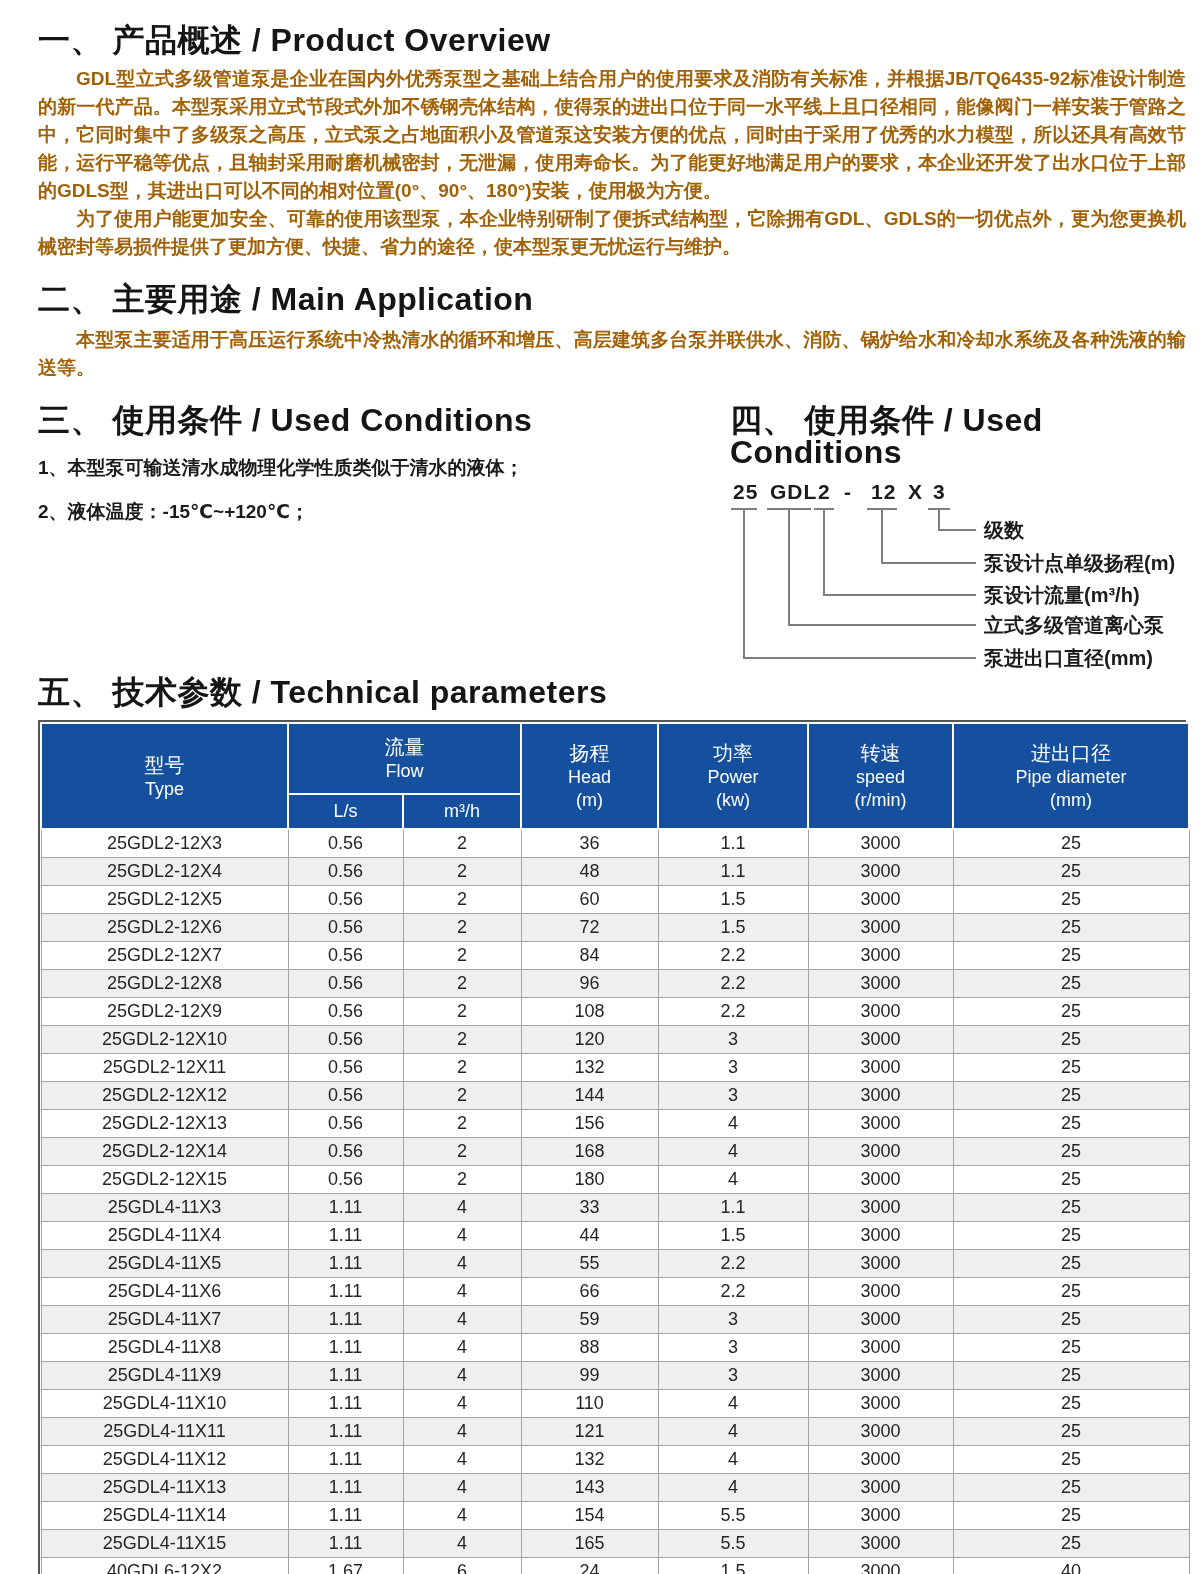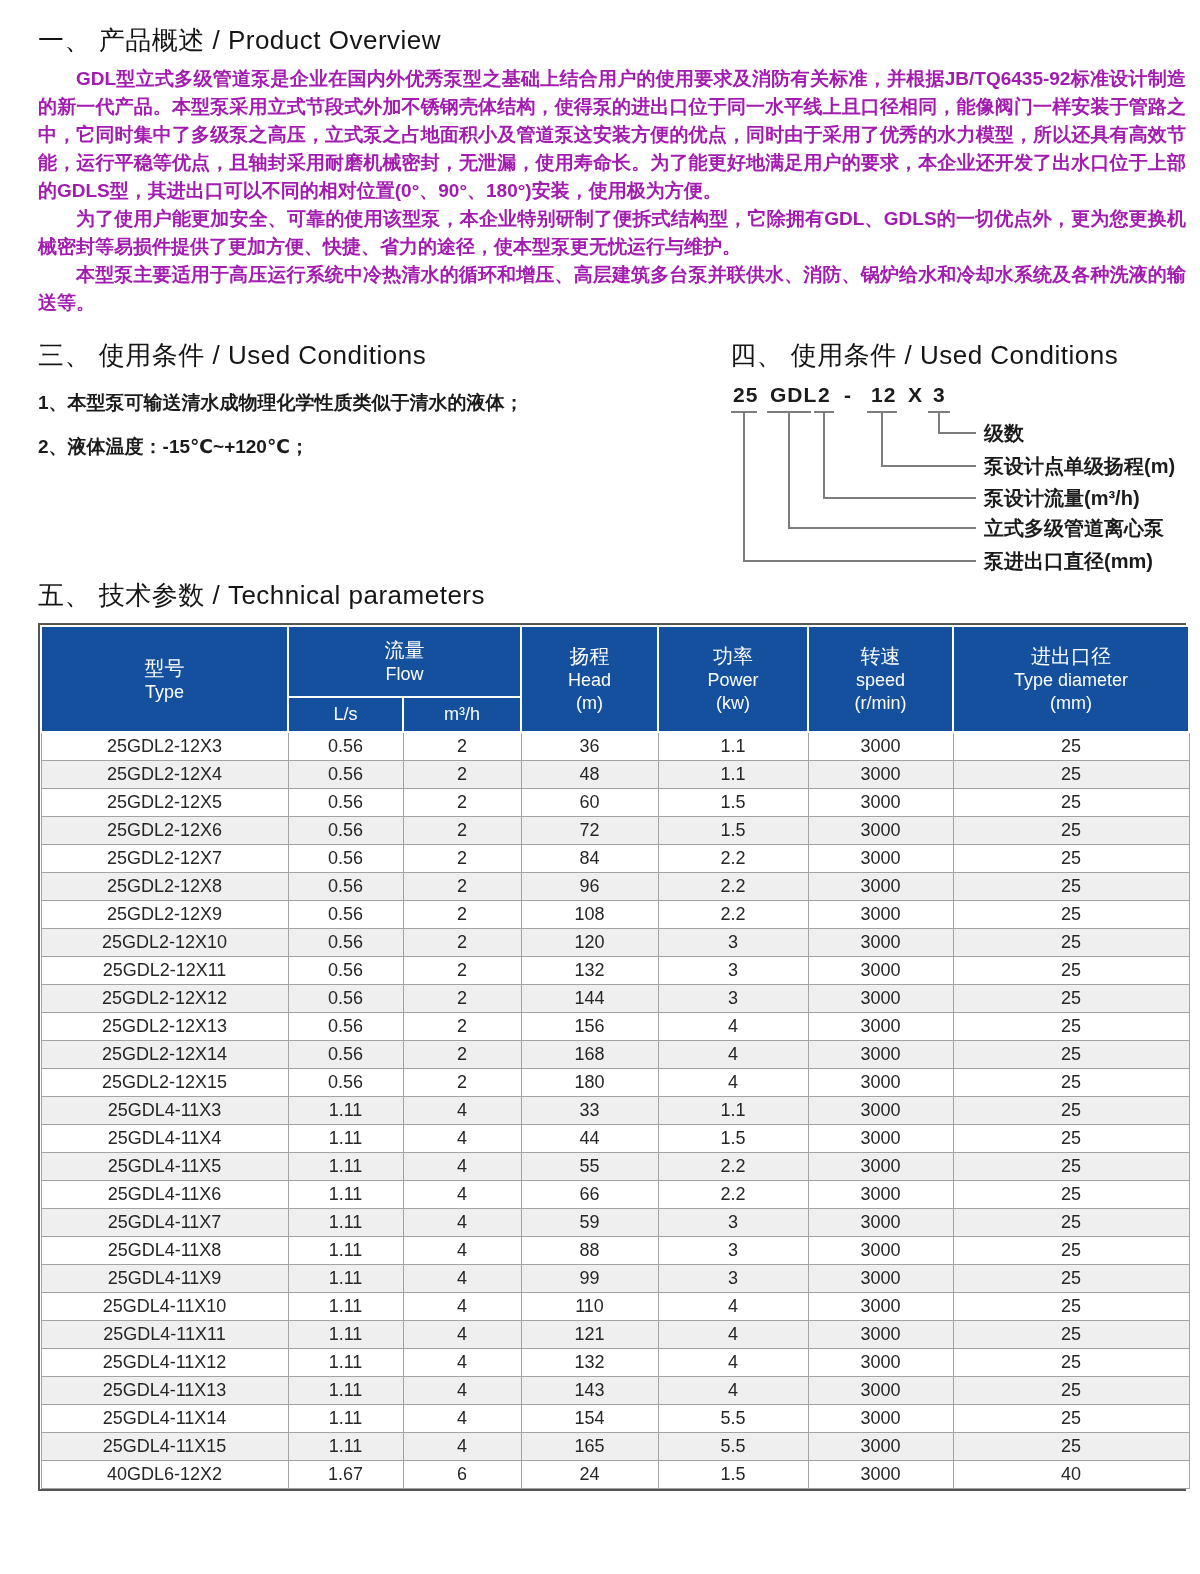--- a/index.html
+++ b/index.html
@@ -7,26 +7,26 @@
   body {
     width: 1200px; height: 1574px;
     background: #ffffff;
     overflow: hidden;
     color: #141414;
     font-family: "Liberation Sans", "DejaVu Sans", sans-serif;
   }
   .page { padding: 24px 14px 0 38px; width: 1200px; }
 
   .sec-heading {
-    font-size: 26px; font-weight: 400; color: #151515;
+    font-size: 32px; font-weight: 700; color: #151515;
     margin: 0; letter-spacing: 0.5px; line-height: 32px;
   }
   .body-text {
     font-size: 19px; line-height: 28px; font-weight: 600;
-    text-align: justify; margin: 0; color: #a21caf;
+    text-align: justify; margin: 0; color: #a16207;
   }
   .indent { text-indent: 2em; }
 
   .overview-heading { margin-bottom: 9px; }
   .application-heading { margin-top: 22px; margin-bottom: 11px; }
 
   .twocol { display: flex; margin-top: 22px; justify-content: flex-end; }
   .col-left { flex: 1 1 auto; padding-right: 40px; }
   .col-right { width: 456px; flex: 0 0 456px; }
 
@@ -69,20 +69,21 @@
 </style>
 </head>
 <body>
 
 <div class="page">
 
   <h2 class="sec-heading overview-heading">一、 产品概述 / Product Overview</h2>
   <p class="body-text indent">GDL型立式多级管道泵是企业在国内外优秀泵型之基础上结合用户的使用要求及消防有关标准，并根据JB/TQ6435-92标准设计制造的新一代产品。本型泵采用立式节段式外加不锈钢壳体结构，使得泵的进出口位于同一水平线上且口径相同，能像阀门一样安装于管路之中，它同时集中了多级泵之高压，立式泵之占地面积小及管道泵这安装方便的优点，同时由于采用了优秀的水力模型，所以还具有高效节能，运行平稳等优点，且轴封采用耐磨机械密封，无泄漏，使用寿命长。为了能更好地满足用户的要求，本企业还开发了出水口位于上部的GDLS型，其进出口可以不同的相对位置(0°、90°、180°)安装，使用极为方便。</p>
   <p class="body-text indent">为了使用户能更加安全、可靠的使用该型泵，本企业特别研制了便拆式结构型，它除拥有GDL、GDLS的一切优点外，更为您更换机械密封等易损件提供了更加方便、快捷、省力的途径，使本型泵更无忧运行与维护。</p>
 
+  <h2 class="sec-heading application-heading">二、 主要用途 / Main Application</h2>
   <p class="body-text indent">本型泵主要适用于高压运行系统中冷热清水的循环和增压、高层建筑多台泵并联供水、消防、锅炉给水和冷却水系统及各种洗液的输送等。</p>
 
   <div class="twocol">
     <div class="col-left">
       <h2 class="sec-heading">三、 使用条件 / Used Conditions</h2>
       <ul class="conditions-list">
           <li>1、本型泵可输送清水成物理化学性质类似于清水的液体；</li>
           <li>2、液体温度：-15℃~+120℃；</li>
         </ul>
     </div>
@@ -152,21 +153,21 @@
             <span class="th-en">Power</span>
             <span class="th-en">(kw)</span>
           </th>
           <th rowspan="2">
             <span class="th-zh">转速</span>
             <span class="th-en">speed</span>
             <span class="th-en">(r/min)</span>
           </th>
           <th rowspan="2">
             <span class="th-zh">进出口径</span>
-            <span class="th-en">Type diameter</span>
+            <span class="th-en">Pipe diameter</span>
             <span class="th-en">(mm)</span>
           </th>
         </tr>
         <tr class="h2">
           <th>
             <span class="th-en">L/s</span>
           </th>
           <th>
             <span class="th-en">m³/h</span>
           </th>

